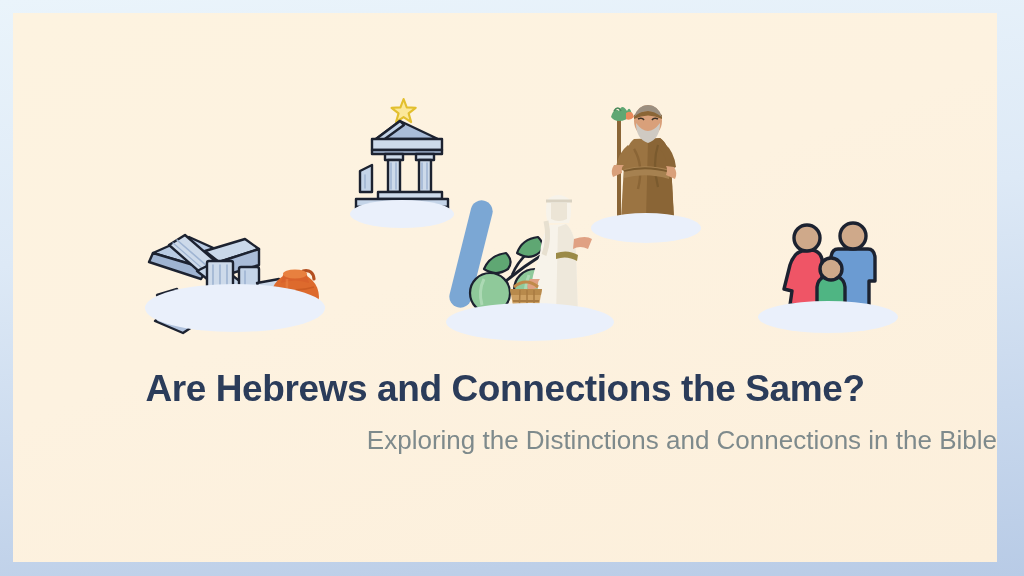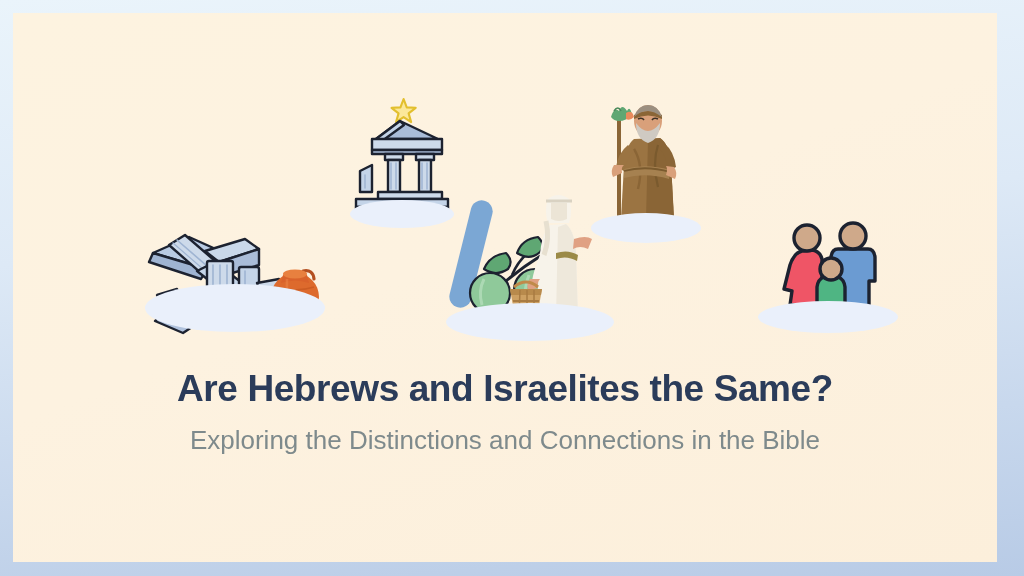--- a/index.html
+++ b/index.html
@@ -58,20 +58,21 @@
     color: #2b3c5a;
     line-height: 1.15;
   }
   #subtitle {
     margin: 14px 0 0 0;
     font-family: "Liberation Sans", sans-serif;
     font-weight: normal;
     font-size: 26px;
     color: #7e8a8c;
     line-height: 1.2;
+    text-align: right;
   }
 
   svg { display: block; overflow: visible; }
 </style>
 </head>
 <body>
 
 <div id="slide">
   <div id="canvas">
 
@@ -270,18 +271,18 @@
             <path d="M62 100 L62 124 L70 124 L70 100 Z" fill="#cfa98a"></path>
             <path d="M76 100 L76 124 L84 124 L84 100 Z" fill="#cfa98a"></path>
             <path d="M66 74 Q60 76 59 84 L59 102 L63 102 L63 122 L83 122 L83 102 L87 102 L87 84 Q86 76 80 74 Z" fill="#4fb583"></path>
             <circle cx="73" cy="66" r="11" fill="#cfa98a"></circle>
           </g>
         </g>
       </svg>
     </div>
 
     <div id="title-block">
-      <h1 id="main-title">Are Hebrews and Israelites the Same?</h1>
+      <h1 id="main-title">Are Hebrews and Connections the Same?</h1>
       <p id="subtitle">Exploring the Distinctions and Connections in the Bible</p>
     </div>
 
   </div>
 </div>
 
 </body></html>

